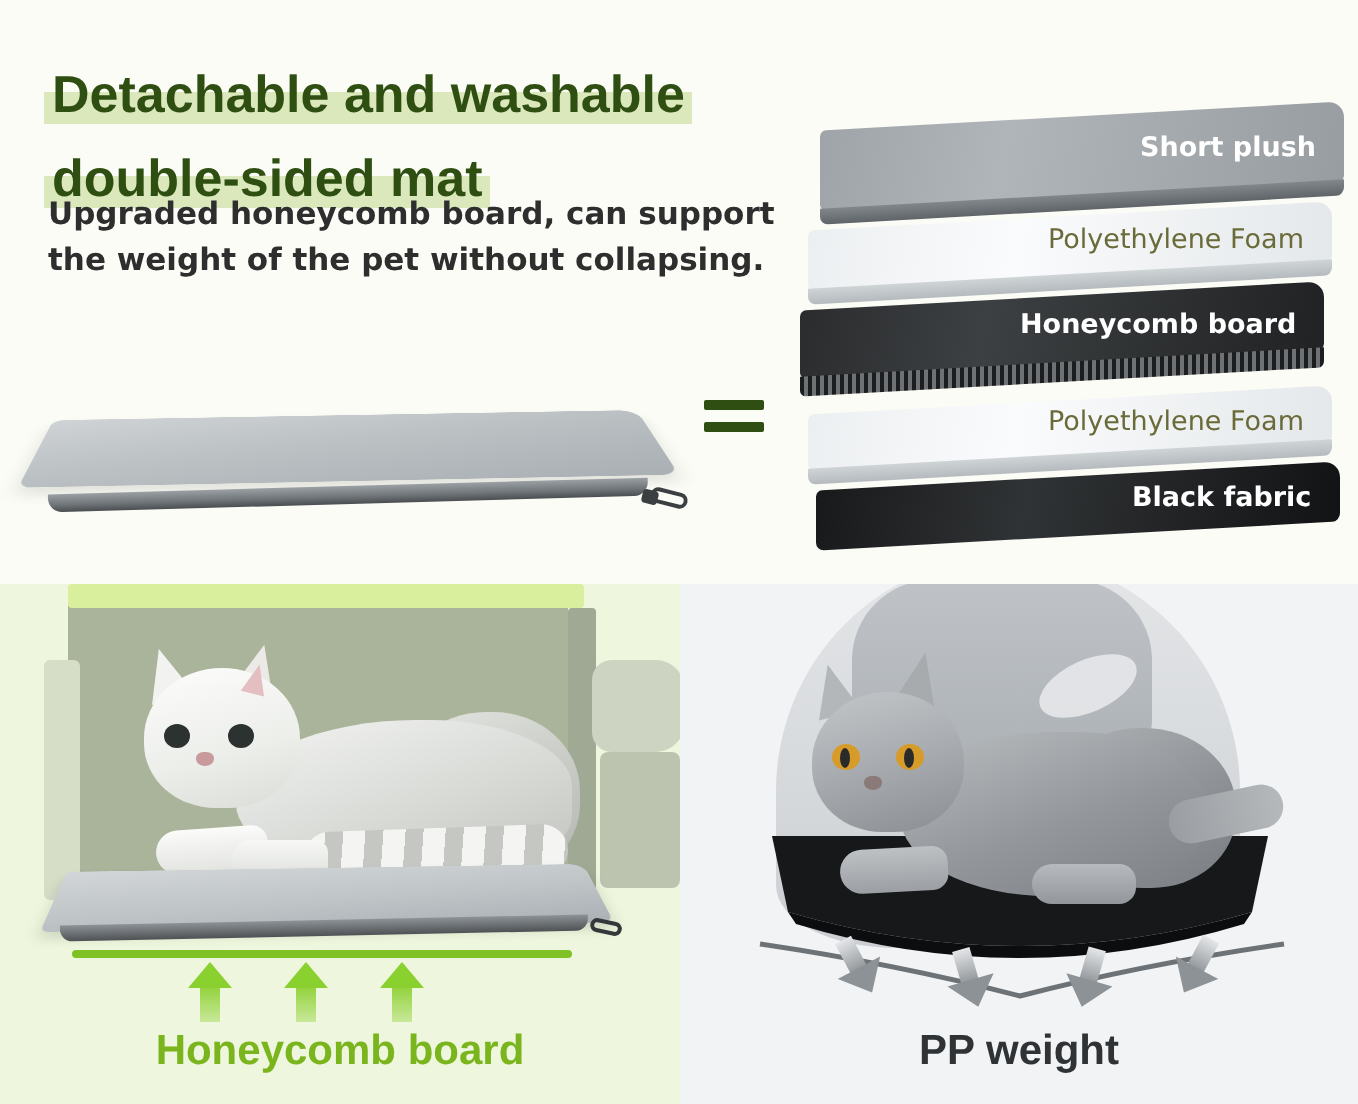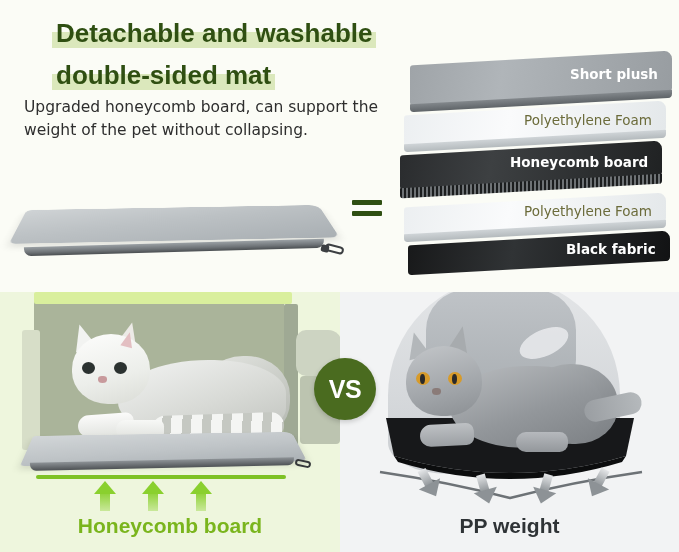--- a/index.html
+++ b/index.html
@@ -11,39 +11,40 @@
     position:relative;
   }
   .page { position:relative; width:679px; height:552px; overflow:hidden; }
 
   
   .top-section {
     position:absolute; left:0; top:0; width:679px; height:292px;
     background:#fbfcf6;
   }
   .headline {
-    position:absolute; left:22px; top:14px; width:380px;margin-left:30px;
+    position:absolute; left:22px; top:28px; width:380px;
   }
   .headline-line {
     position:relative;
     font-size:26px; font-weight:bold; color:#2f4f12;
     line-height:38px; white-space:nowrap;
     display:inline-block;
     padding:0 4px;
   }
   .headline-line .hl-band {
     position:absolute; left:0; right:0; bottom:4px; height:16px;
     background:#dbe8bc; z-index:0;
   }
   .headline-line .hl-text { position:relative; z-index:1; }
 
   .subtext {
     position:absolute; left:24px; top:96px; width:368px;
     font-size:15.5px; color:#2e2e2e; line-height:23px;
     font-family:"DejaVu Sans", sans-serif;
+    font-weight:bold;
   }
 
   
   .mat-wrap { position:absolute; left:8px; top:186px; width:340px; height:100px; }
   .mat-body {
     position:absolute; left:12px; top:6px; width:310px; height:62px;
     background:linear-gradient(170deg,#cfd3d5 0%,#bcc1c4 45%,#a9afb3 100%);
     border-radius:6px 10px 8px 6px;
     transform:perspective(420px) rotateX(58deg) rotateZ(-2deg);
     box-shadow:0 6px 10px rgba(0,0,0,0.10);
@@ -560,16 +561,15 @@
           <div class="head"></div>
       </div>
       <div class="arrow-dn ad4">
         <div class="shaft"></div>
           <div class="head"></div>
       </div>
 
       <div class="label-pp">PP weight</div>
     </div>
 
-    <div class="vs-badge" style="position:absolute; left:314px; top:66px;">VS</div>
 
   </div>
 </div>
 
 </body></html>

